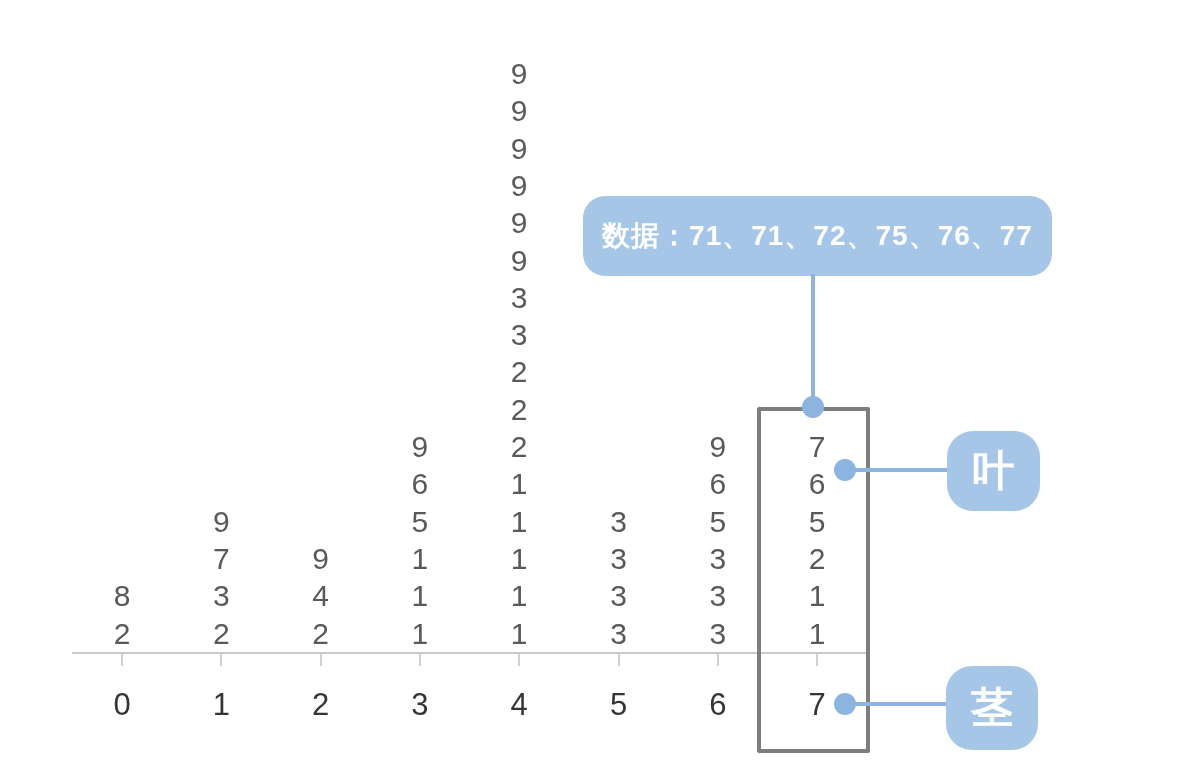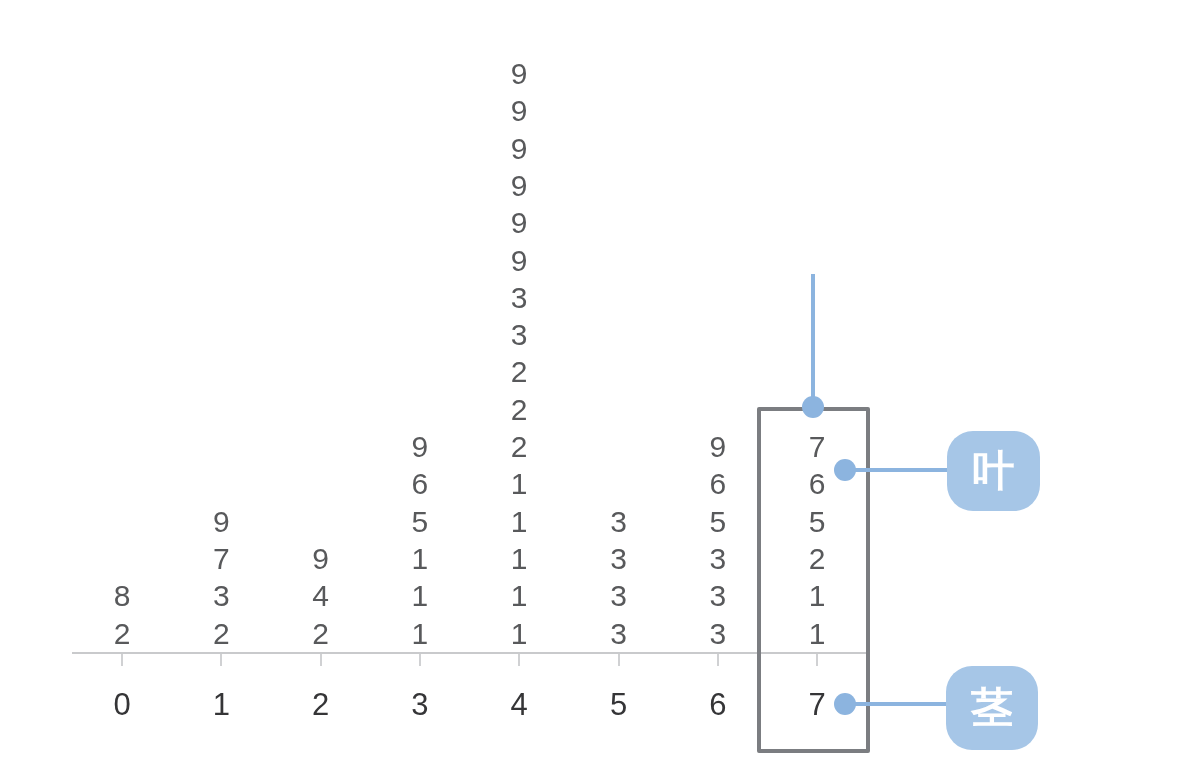--- a/index.html
+++ b/index.html
@@ -57,20 +57,21 @@
 </style>
 </head>
 <body>
 
 <div id="canvas">
 
   <div class="axis-line"></div>
 
   <div class="highlight-box"></div>
 
+  <div class="callout-bubble">数据：71、71、72、75、76、77</div>
 
   <div class="connector v-line"></div>
   <div class="connector h-line-leaf"></div>
   <div class="connector h-line-stem"></div>
 
   <div class="dot dot-callout"></div>
   <div class="dot dot-leaf"></div>
   <div class="dot dot-stem"></div>
 
   <div class="badge badge-leaf">叶</div>

